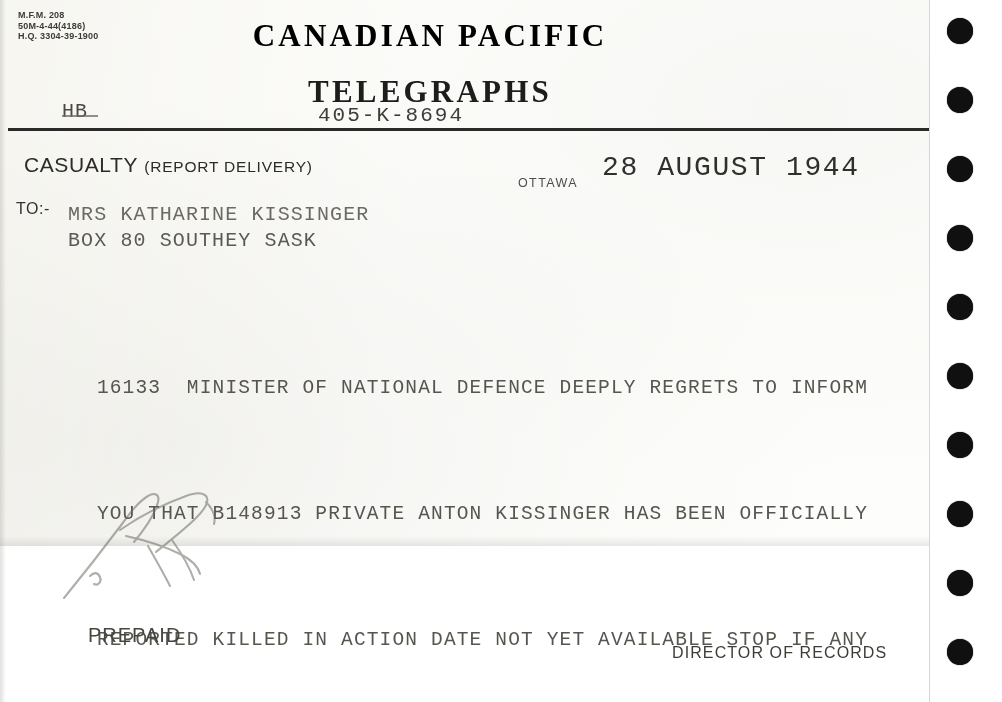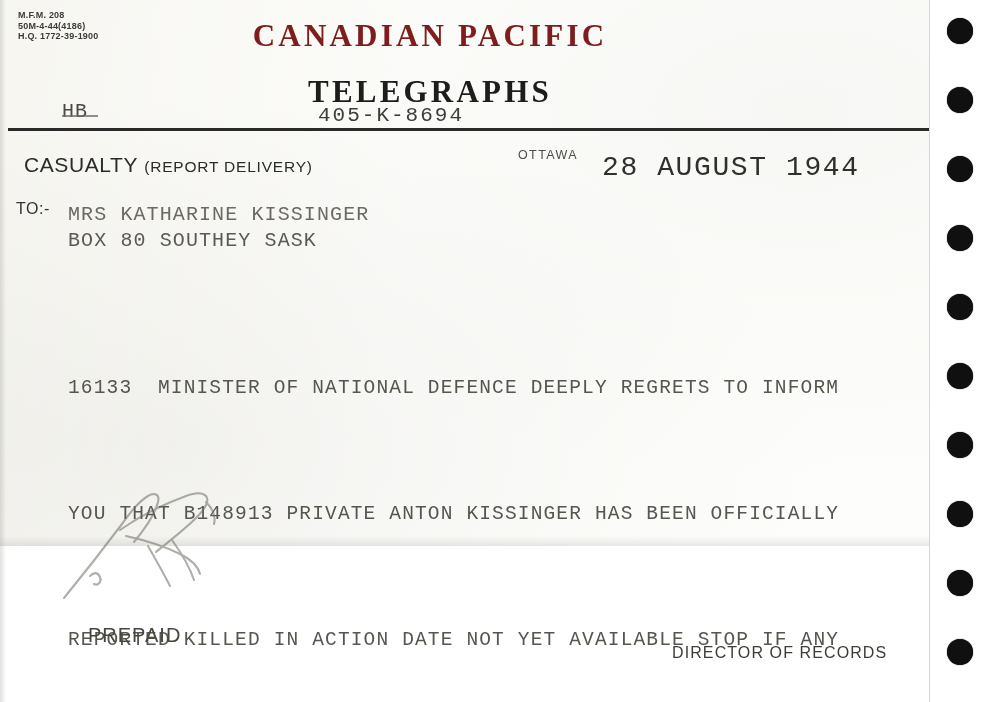--- a/index.html
+++ b/index.html
@@ -72,21 +72,21 @@
     left: 0;
     top: 18px;
     width: 860px;
     text-align: center;
   }
   .masthead .line1 {
     font-family: "Liberation Serif", serif;
     font-weight: bold;
     font-size: 31px;
     letter-spacing: 3.2px;
-    color: #7f1d1d;
+    color: #000000;
   }
   .masthead .line2 {
     font-family: "Liberation Serif", serif;
     font-weight: bold;
     font-size: 31px;
     letter-spacing: 3.2px;
     color: #1d1d1b;
     margin-top: 20px;
   }
 
@@ -166,21 +166,21 @@
     color: #2b2b29;
     margin-left: 8px;
   }
   .casualty .paren {
     font-size: 15.5px;
     letter-spacing: 0.8px;
   }
   .origin {
     position: absolute;
     left: 518px;
-    top: 148px;
+    top: 176px;
     font-family: "Liberation Sans", sans-serif;
     font-size: 12.5px;
     letter-spacing: 1.4px;
     color: #4d4d49;
   }
   .date {
     position: absolute;
     left: 602px;
     top: 152px;
     font-family: "Liberation Mono", monospace;
@@ -218,21 +218,21 @@
     left: 68px;
     top: 283px;
     width: 800px;
     font-family: "Liberation Mono", monospace;
     font-size: 19.5px;
     line-height: 42px;
     letter-spacing: 1.15px;
     color: #56554e;
     white-space: pre;
   }
-  .body-text .ln { display: block; }
+  .body-text .ln { display: block; text-align: right; }
 
   
   .signature {
     position: absolute;
     left: 60px;
     top: 480px;
     width: 190px;
     height: 130px;
     opacity: 0.55;
     pointer-events: none;
@@ -276,21 +276,21 @@
 <body>
 
 <div class="telegram">
   <div class="paper-texture"></div>
   <div class="edge-shadow-left"></div>
   <div class="edge-shadow-bottom"></div>
 
   <div class="mfm-block">
     <div>M.F.M. 208</div>
     <div>50M-4-44(4186)</div>
-    <div>H.Q. 1772-39-1900</div>
+    <div>H.Q. 3304-39-1900</div>
   </div>
 
   <div class="masthead">
     <div class="line1">CANADIAN PACIFIC</div>
     <div class="line2">TELEGRAPHS</div>
   </div>
 
 
   <div class="hb">HB</div>
   <div class="hb-strike"></div>

